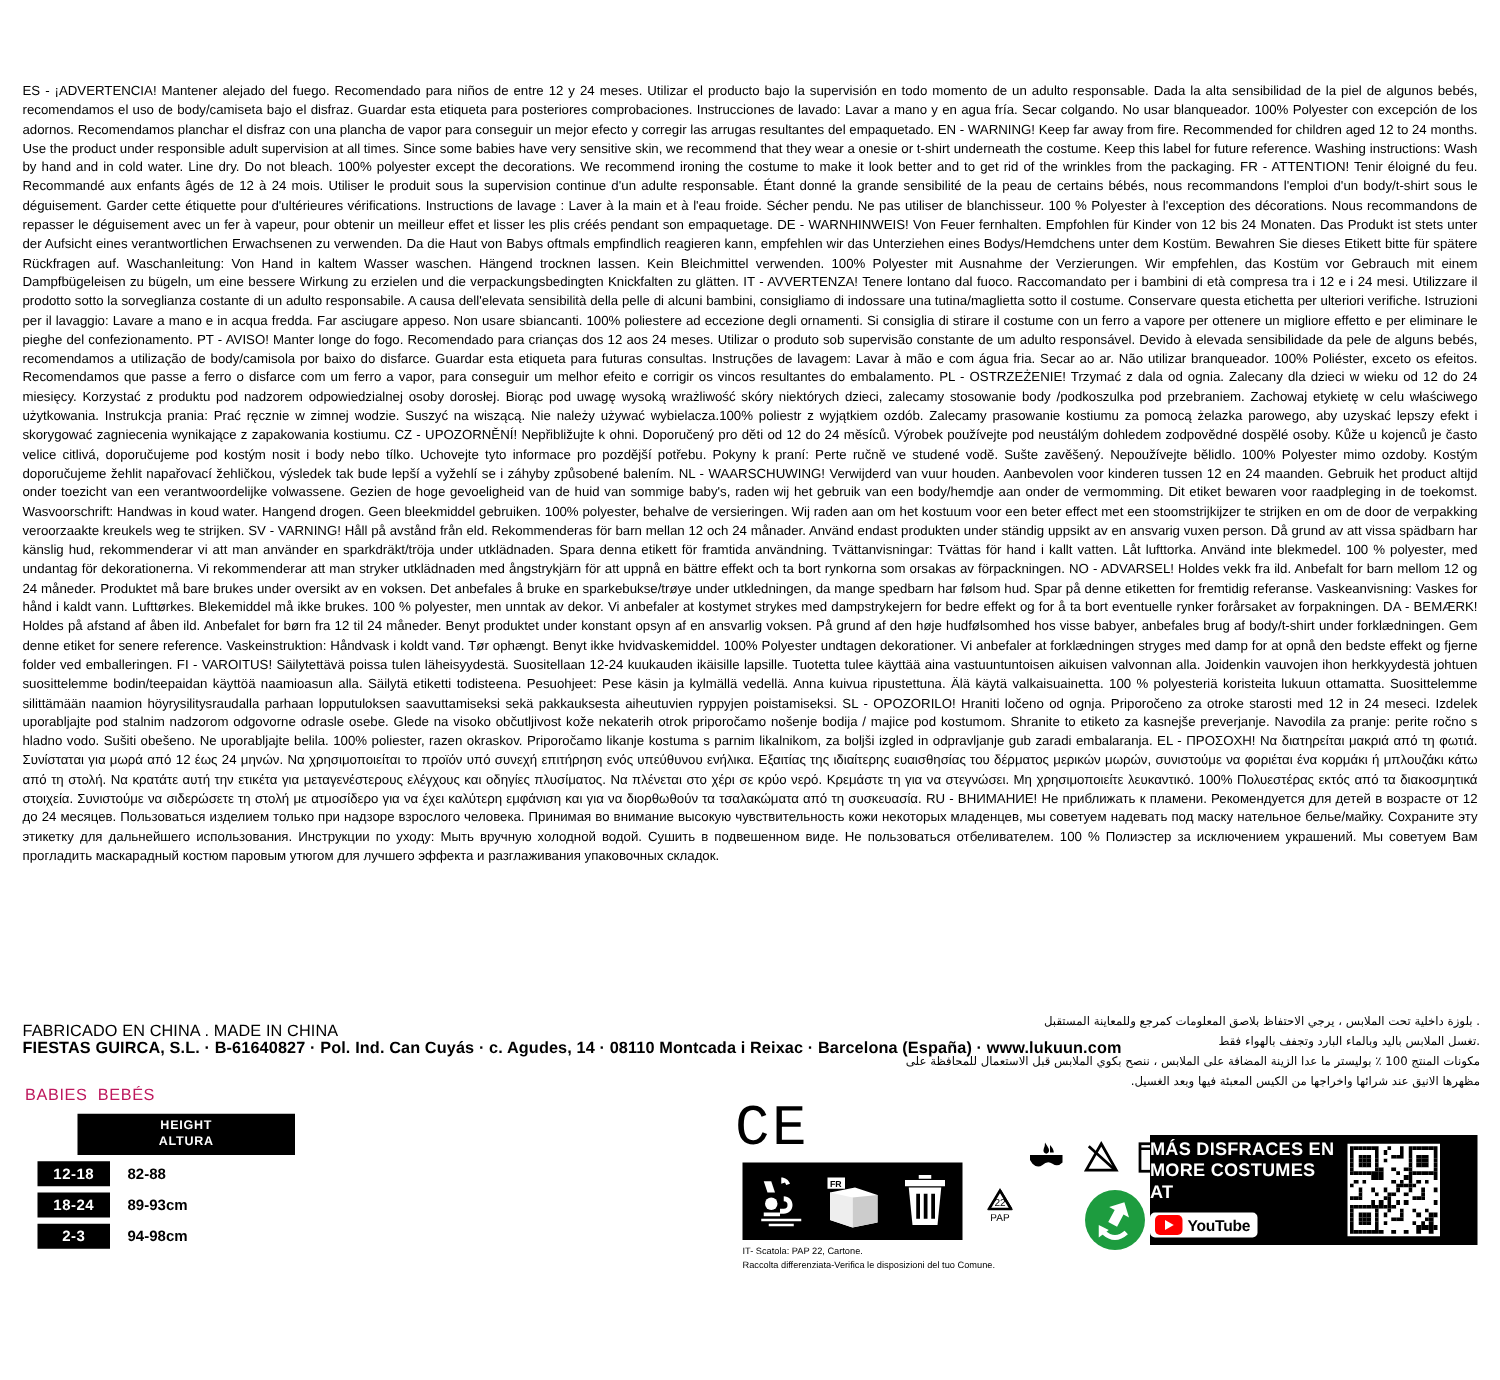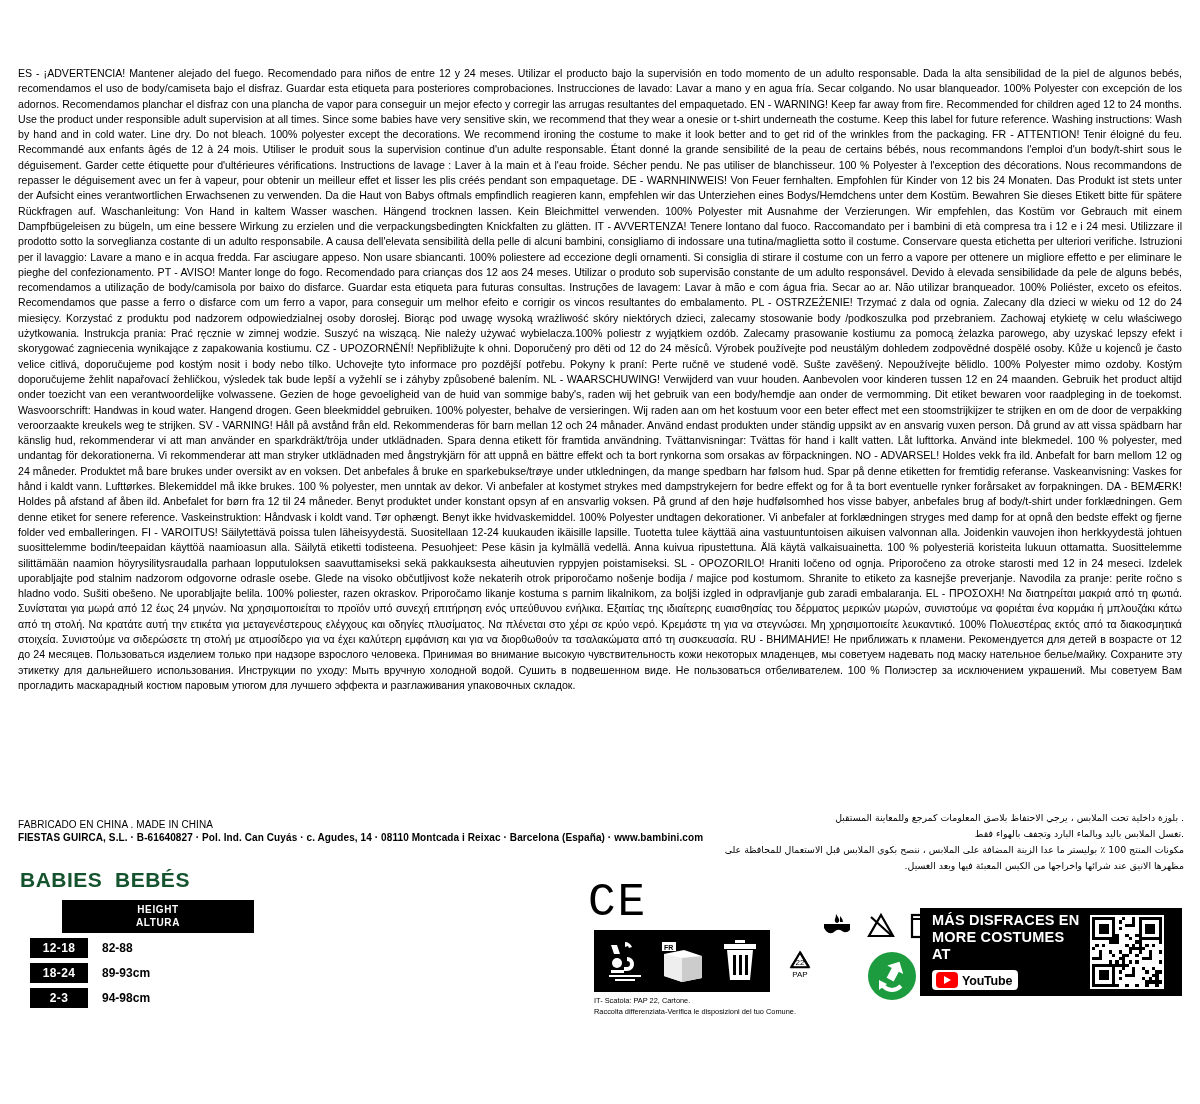--- a/index.html
+++ b/index.html
@@ -32,21 +32,21 @@
     line-height: 15.3px;
     text-align: justify;
     color: #000;
   }
 
   
   .manufacturer {
     position: absolute;
     left: 18px;
     top: 818px;
-    font-size: 10px;
+    font-size: 13px;
     line-height: 13px;
     color: #000;
     letter-spacing: 0.1px;
   }
   .manufacturer .line1 { font-weight: normal; }
   .manufacturer .line2 { font-weight: bold; }
   .manufacturer .line2 .thin { font-weight: bold; }
   .manufacturer .line2 .web { font-weight: bold; }
 
   
@@ -64,30 +64,30 @@
   }
 
   
   .sizes {
     position: absolute;
     left: 20px;
     top: 868px;
     width: 250px;
   }
   .sizes-title {
-    font-size: 21px;
-    font-weight: bold;
+    font-size: 13px;
+    font-weight: normal;
     letter-spacing: 0.5px;
     margin-bottom: 8px;
-    color: #14532d;
+    color: #be185d;
   }
   .sizes-head {
     background: #000;
     color: #fff;
-    width: 192px;
+    width: 174px;
     margin-left: 42px;
     text-align: center;
     font-size: 10px;
     font-weight: bold;
     line-height: 13px;
     padding: 3px 0 4px 0;
     letter-spacing: 0.6px;
   }
   .size-row {
     display: flex;
@@ -183,21 +183,20 @@
     left: 920px;
     top: 908px;
     width: 262px;
     height: 88px;
     background: #000;
     display: flex;
     align-items: center;
   }
   .promo-text {
     color: #fff;
-    padding-left: 12px;
     width: 150px;
   }
   .promo-line1 {
     font-size: 14.5px;
     font-weight: bold;
     line-height: 17px;
     letter-spacing: 0.2px;
   }
   .promo-line2 {
     font-size: 14.5px;
@@ -256,21 +255,21 @@
 
 <div class="page">
 
   <div class="warning-block">ES - ¡ADVERTENCIA! Mantener alejado del fuego. Recomendado para niños de entre 12 y 24 meses. Utilizar el producto bajo la supervisión en todo momento de un adulto responsable. Dada la alta sensibilidad de la piel de algunos bebés, recomendamos el uso de body/camiseta bajo el disfraz. Guardar esta etiqueta para posteriores comprobaciones. Instrucciones de lavado: Lavar a mano y en agua fría. Secar colgando. No usar blanqueador. 100% Polyester con excepción de los adornos. Recomendamos planchar el disfraz con una plancha de vapor para conseguir un mejor efecto y corregir las arrugas resultantes del empaquetado. EN - WARNING! Keep far away from fire. Recommended for children aged 12 to 24 months. Use the product under responsible adult supervision at all times. Since some babies have very sensitive skin, we recommend that they wear a onesie or t-shirt underneath the costume. Keep this label for future reference. Washing instructions: Wash by hand and in cold water. Line dry. Do not bleach. 100% polyester except the decorations. We recommend ironing the costume to make it look better and to get rid of the wrinkles from the packaging. FR - ATTENTION! Tenir éloigné du feu. Recommandé aux enfants âgés de 12 à 24 mois. Utiliser le produit sous la supervision continue d'un adulte responsable. Étant donné la grande sensibilité de la peau de certains bébés, nous recommandons l'emploi d'un body/t-shirt sous le déguisement. Garder cette étiquette pour d'ultérieures vérifications. Instructions de lavage : Laver à la main et à l'eau froide. Sécher pendu. Ne pas utiliser de blanchisseur. 100 % Polyester à l'exception des décorations. Nous recommandons de repasser le déguisement avec un fer à vapeur, pour obtenir un meilleur effet et lisser les plis créés pendant son empaquetage. DE - WARNHINWEIS! Von Feuer fernhalten. Empfohlen für Kinder von 12 bis 24 Monaten. Das Produkt ist stets unter der Aufsicht eines verantwortlichen Erwachsenen zu verwenden. Da die Haut von Babys oftmals empfindlich reagieren kann, empfehlen wir das Unterziehen eines Bodys/Hemdchens unter dem Kostüm. Bewahren Sie dieses Etikett bitte für spätere Rückfragen auf. Waschanleitung: Von Hand in kaltem Wasser waschen. Hängend trocknen lassen. Kein Bleichmittel verwenden. 100% Polyester mit Ausnahme der Verzierungen. Wir empfehlen, das Kostüm vor Gebrauch mit einem Dampfbügeleisen zu bügeln, um eine bessere Wirkung zu erzielen und die verpackungsbedingten Knickfalten zu glätten. IT - AVVERTENZA! Tenere lontano dal fuoco. Raccomandato per i bambini di età compresa tra i 12 e i 24 mesi. Utilizzare il prodotto sotto la sorveglianza costante di un adulto responsabile. A causa dell'elevata sensibilità della pelle di alcuni bambini, consigliamo di indossare una tutina/maglietta sotto il costume. Conservare questa etichetta per ulteriori verifiche. Istruzioni per il lavaggio: Lavare a mano e in acqua fredda. Far asciugare appeso. Non usare sbiancanti. 100% poliestere ad eccezione degli ornamenti. Si consiglia di stirare il costume con un ferro a vapore per ottenere un migliore effetto e per eliminare le pieghe del confezionamento. PT - AVISO! Manter longe do fogo. Recomendado para crianças dos 12 aos 24 meses. Utilizar o produto sob supervisão constante de um adulto responsável. Devido à elevada sensibilidade da pele de alguns bebés, recomendamos a utilização de body/camisola por baixo do disfarce. Guardar esta etiqueta para futuras consultas. Instruções de lavagem: Lavar à mão e com água fria. Secar ao ar. Não utilizar branqueador. 100% Poliéster, exceto os efeitos. Recomendamos que passe a ferro o disfarce com um ferro a vapor, para conseguir um melhor efeito e corrigir os vincos resultantes do embalamento. PL - OSTRZEŻENIE! Trzymać z dala od ognia. Zalecany dla dzieci w wieku od 12 do 24 miesięcy. Korzystać z produktu pod nadzorem odpowiedzialnej osoby dorosłej. Biorąc pod uwagę wysoką wrażliwość skóry niektórych dzieci, zalecamy stosowanie body /podkoszulka pod przebraniem. Zachowaj etykietę w celu właściwego użytkowania. Instrukcja prania: Prać ręcznie w zimnej wodzie. Suszyć na wiszącą. Nie należy używać wybielacza.100% poliestr z wyjątkiem ozdób. Zalecamy prasowanie kostiumu za pomocą żelazka parowego, aby uzyskać lepszy efekt i skorygować zagniecenia wynikające z zapakowania kostiumu. CZ - UPOZORNĚNÍ! Nepřibližujte k ohni. Doporučený pro děti od 12 do 24 měsíců. Výrobek používejte pod neustálým dohledem zodpovědné dospělé osoby. Kůže u kojenců je často velice citlivá, doporučujeme pod kostým nosit i body nebo tílko. Uchovejte tyto informace pro pozdější potřebu. Pokyny k praní: Perte ručně ve studené vodě. Sušte zavěšený. Nepoužívejte bělidlo. 100% Polyester mimo ozdoby. Kostým doporučujeme žehlit napařovací žehličkou, výsledek tak bude lepší a vyžehlí se i záhyby způsobené balením. NL - WAARSCHUWING! Verwijderd van vuur houden. Aanbevolen voor kinderen tussen 12 en 24 maanden. Gebruik het product altijd onder toezicht van een verantwoordelijke volwassene. Gezien de hoge gevoeligheid van de huid van sommige baby's, raden wij het gebruik van een body/hemdje aan onder de vermomming. Dit etiket bewaren voor raadpleging in de toekomst. Wasvoorschrift: Handwas in koud water. Hangend drogen. Geen bleekmiddel gebruiken. 100% polyester, behalve de versieringen. Wij raden aan om het kostuum voor een beter effect met een stoomstrijkijzer te strijken en om de door de verpakking veroorzaakte kreukels weg te strijken. SV - VARNING! Håll på avstånd från eld. Rekommenderas för barn mellan 12 och 24 månader. Använd endast produkten under ständig uppsikt av en ansvarig vuxen person. Då grund av att vissa spädbarn har känslig hud, rekommenderar vi att man använder en sparkdräkt/tröja under utklädnaden. Spara denna etikett för framtida användning. Tvättanvisningar: Tvättas för hand i kallt vatten. Låt lufttorka. Använd inte blekmedel. 100 % polyester, med undantag för dekorationerna. Vi rekommenderar att man stryker utklädnaden med ångstrykjärn för att uppnå en bättre effekt och ta bort rynkorna som orsakas av förpackningen. NO - ADVARSEL! Holdes vekk fra ild. Anbefalt for barn mellom 12 og 24 måneder. Produktet må bare brukes under oversikt av en voksen. Det anbefales å bruke en sparkebukse/trøye under utkledningen, da mange spedbarn har følsom hud. Spar på denne etiketten for fremtidig referanse. Vaskeanvisning: Vaskes for hånd i kaldt vann. Lufttørkes. Blekemiddel må ikke brukes. 100 % polyester, men unntak av dekor. Vi anbefaler at kostymet strykes med dampstrykejern for bedre effekt og for å ta bort eventuelle rynker forårsaket av forpakningen. DA - BEMÆRK! Holdes på afstand af åben ild. Anbefalet for børn fra 12 til 24 måneder. Benyt produktet under konstant opsyn af en ansvarlig voksen. På grund af den høje hudfølsomhed hos visse babyer, anbefales brug af body/t-shirt under forklædningen. Gem denne etiket for senere reference. Vaskeinstruktion: Håndvask i koldt vand. Tør ophængt. Benyt ikke hvidvaskemiddel. 100% Polyester undtagen dekorationer. Vi anbefaler at forklædningen stryges med damp for at opnå den bedste effekt og fjerne folder ved emballeringen. FI - VAROITUS! Säilytettävä poissa tulen läheisyydestä. Suositellaan 12-24 kuukauden ikäisille lapsille. Tuotetta tulee käyttää aina vastuuntuntoisen aikuisen valvonnan alla. Joidenkin vauvojen ihon herkkyydestä johtuen suosittelemme bodin/teepaidan käyttöä naamioasun alla. Säilytä etiketti todisteena. Pesuohjeet: Pese käsin ja kylmällä vedellä. Anna kuivua ripustettuna. Älä käytä valkaisuainetta. 100 % polyesteriä koristeita lukuun ottamatta. Suosittelemme silittämään naamion höyrysilitysraudalla parhaan lopputuloksen saavuttamiseksi sekä pakkauksesta aiheutuvien ryppyjen poistamiseksi. SL - OPOZORILO! Hraniti ločeno od ognja. Priporočeno za otroke starosti med 12 in 24 meseci. Izdelek uporabljajte pod stalnim nadzorom odgovorne odrasle osebe. Glede na visoko občutljivost kože nekaterih otrok priporočamo nošenje bodija / majice pod kostumom. Shranite to etiketo za kasnejše preverjanje. Navodila za pranje: perite ročno s hladno vodo. Sušiti obešeno. Ne uporabljajte belila. 100% poliester, razen okraskov. Priporočamo likanje kostuma s parnim likalnikom, za boljši izgled in odpravljanje gub zaradi embalaranja. EL - ΠΡΟΣΟΧΗ! Να διατηρείται μακριά από τη φωτιά. Συνίσταται για μωρά από 12 έως 24 μηνών. Να χρησιμοποιείται το προϊόν υπό συνεχή επιτήρηση ενός υπεύθυνου ενήλικα. Εξαιτίας της ιδιαίτερης ευαισθησίας του δέρματος μερικών μωρών, συνιστούμε να φοριέται ένα κορμάκι ή μπλουζάκι κάτω από τη στολή. Να κρατάτε αυτή την ετικέτα για μεταγενέστερους ελέγχους και οδηγίες πλυσίματος. Να πλένεται στο χέρι σε κρύο νερό. Κρεμάστε τη για να στεγνώσει. Μη χρησιμοποιείτε λευκαντικό. 100% Πολυεστέρας εκτός από τα διακοσμητικά στοιχεία. Συνιστούμε να σιδερώσετε τη στολή με ατμοσίδερο για να έχει καλύτερη εμφάνιση και για να διορθωθούν τα τσαλακώματα από τη συσκευασία. RU - ВНИМАНИЕ! Не приближать к пламени. Рекомендуется для детей в возрасте от 12 до 24 месяцев. Пользоваться изделием только при надзоре взрослого человека. Принимая во внимание высокую чувствительность кожи некоторых младенцев, мы советуем надевать под маску нательное белье/майку. Сохраните эту этикетку для дальнейшего использования. Инструкции по уходу: Мыть вручную холодной водой. Сушить в подвешенном виде. Не пользоваться отбеливателем. 100 % Полиэстер за исключением украшений. Мы советуем Вам прогладить маскарадный костюм паровым утюгом для лучшего эффекта и разглаживания упаковочных складок.</div>
 
   <div class="manufacturer">
     <div class="line1">FABRICADO EN CHINA . MADE IN CHINA</div>
     <div class="line2">
       <span>FIESTAS GUIRCA, S.L.</span>
       <span class="thin">· B-61640827 · Pol. Ind. Can Cuyás · c. Agudes, 14 · 08110 Montcada i Reixac · Barcelona (España) ·</span>
-      <span class="web">www.bambini.com</span>
+      <span class="web">www.lukuun.com</span>
     </div>
   </div>
 
   <div class="arabic">
     <div>. بلوزة داخلية تحت الملابس ، يرجي الاحتفاظ بلاصق المعلومات كمرجع وللمعاينة المستقبل</div>
     <div>.تغسل الملابس باليد وبالماء البارد وتجفف بالهواء فقط</div>
     <div>مكونات المنتج 100 ٪ بوليستر ما عدا الزينة المضافة على الملابس ، ننصح بكوي الملابس قبل الاستعمال للمحافظة على</div>
     <div>مظهرها الانيق عند شرائها واخراجها من الكيس المعبئة فيها وبعد الغسيل.</div>
   </div>
 

